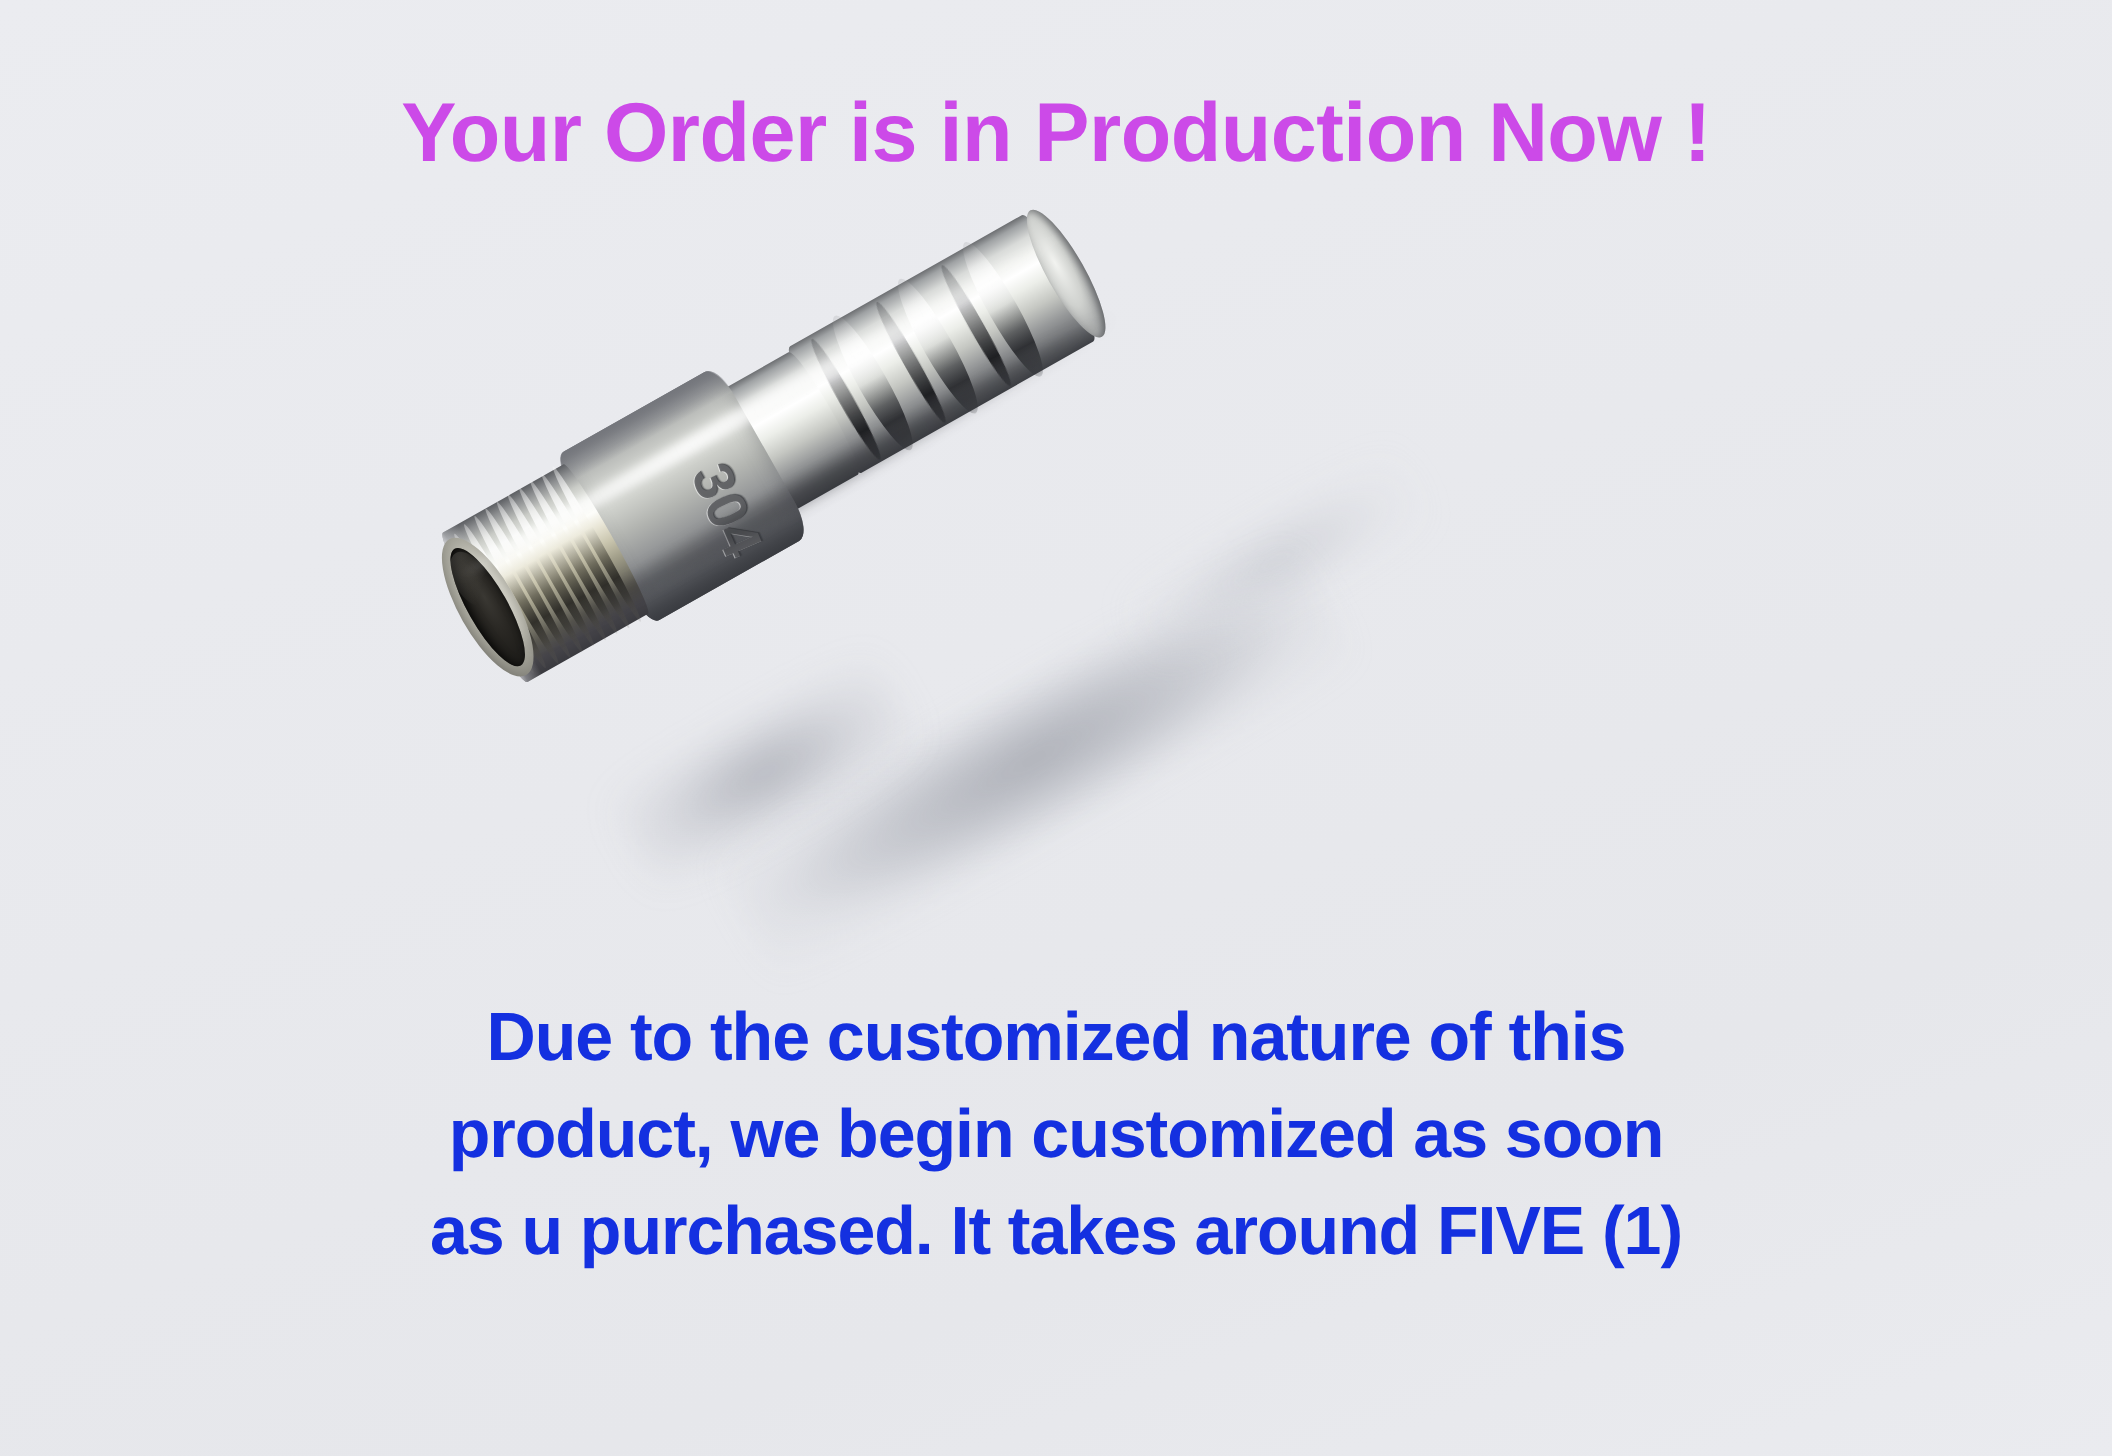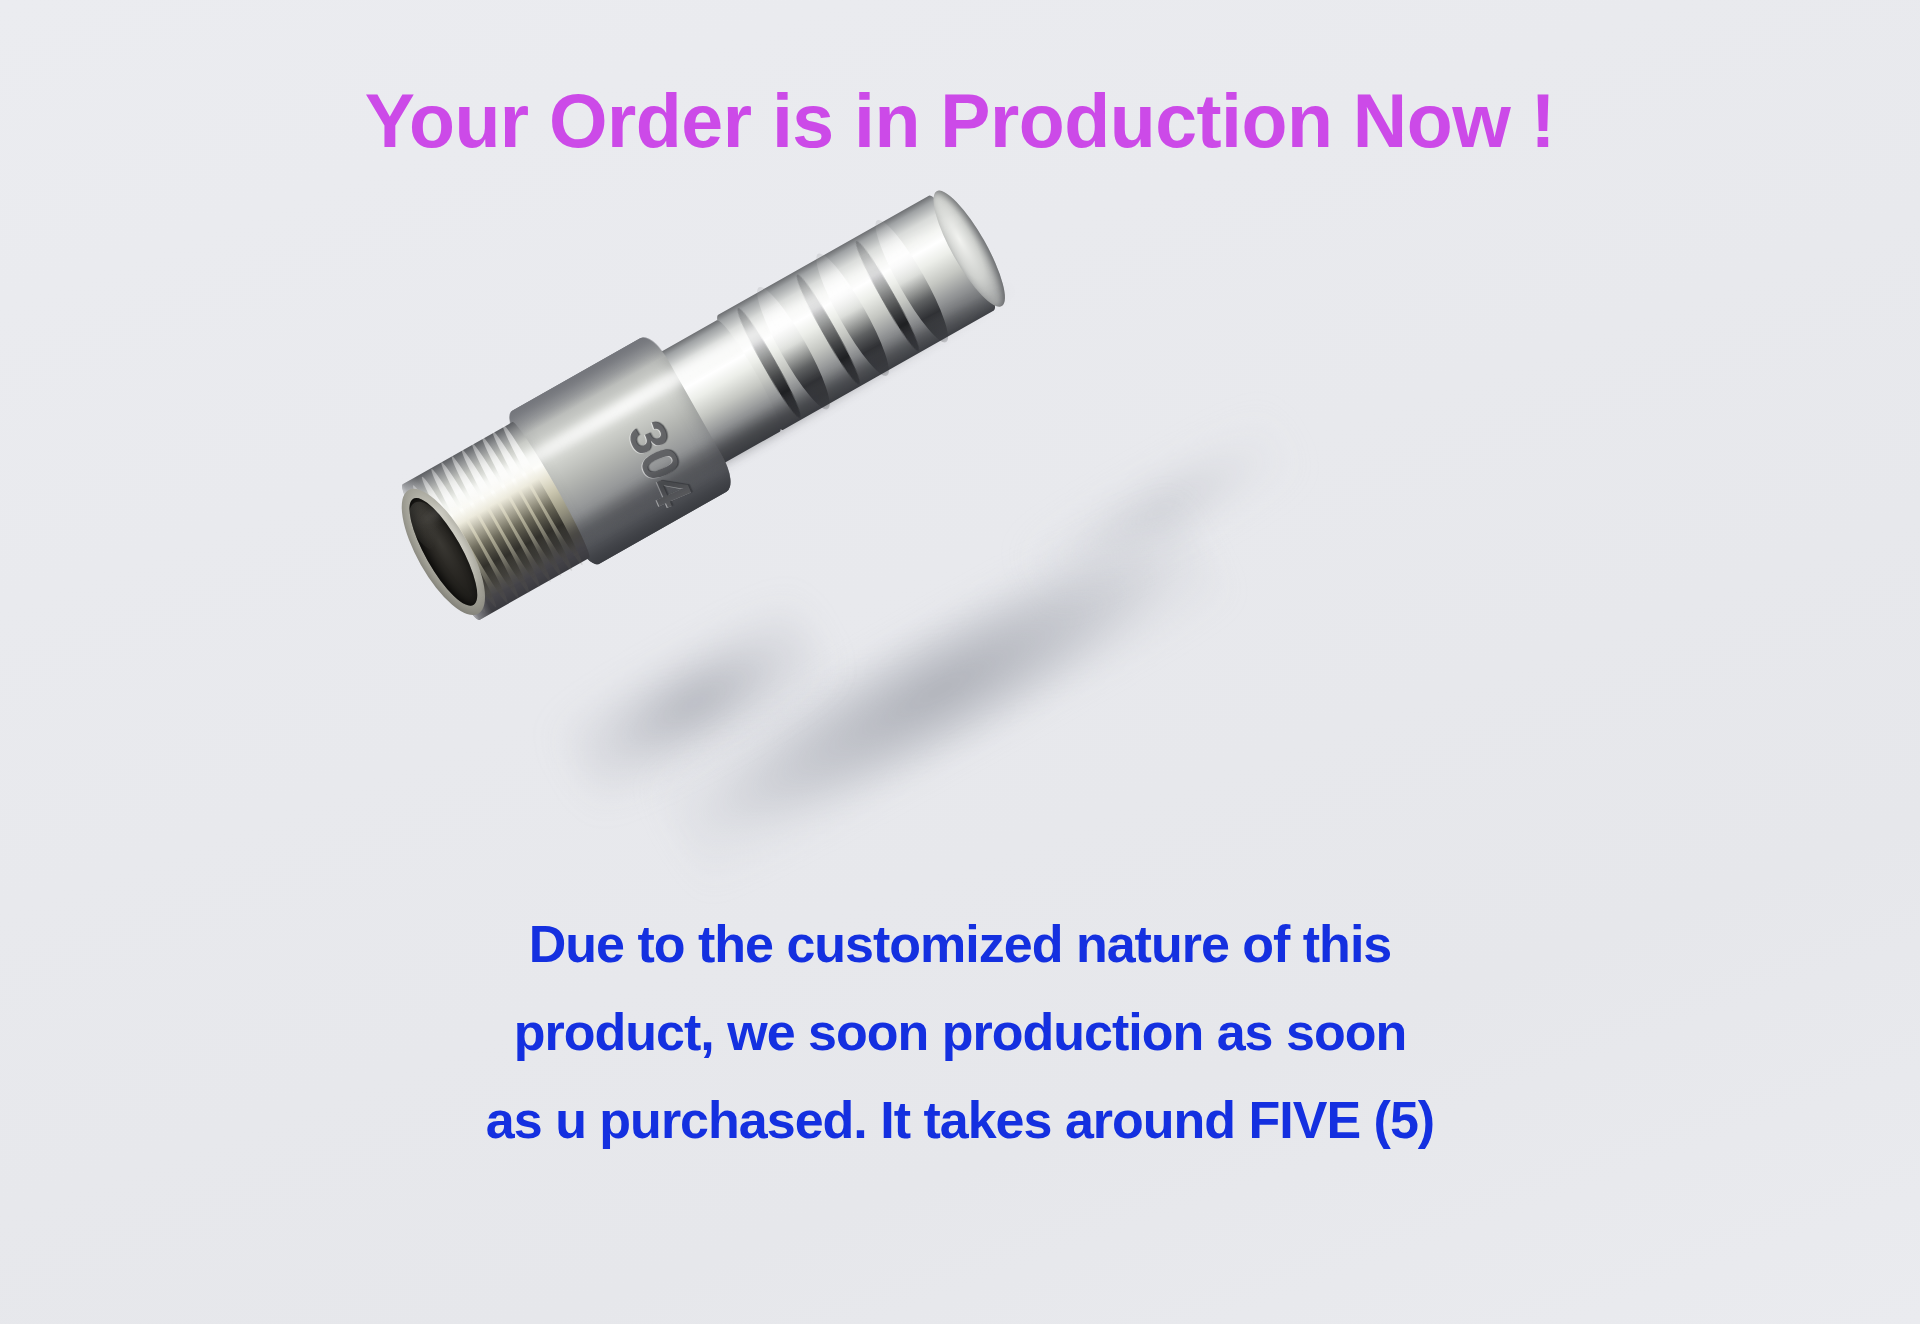--- a/index.html
+++ b/index.html
@@ -40,21 +40,21 @@
 
   
   .bodycopy {
     position: absolute;
     top: 900px;
     left: 0;
     width: 1920px;
     text-align: center;
     font-family: "Liberation Sans", sans-serif;
     font-weight: bold;
-    font-size: 52px;
+    font-size: 62px;
     line-height: 88px;
     letter-spacing: -1px;
     color: #1430e0;
   }
   .bodycopy .ln {
     display: block;
     white-space: nowrap;
   }
 
   
@@ -398,17 +398,17 @@
       <div class="bore-hole"></div>
       <div class="bore-hilite"></div>
 
       <div class="spec"></div>
       <div class="spec-dark"></div>
     </div>
   </div>
 
   <div class="bodycopy">
     <span class="ln">Due to the customized nature of this</span>
-    <span class="ln">product, we soon production as soon</span>
-    <span class="ln">as u purchased. It takes around FIVE (5)</span>
+    <span class="ln">product, we begin customized as soon</span>
+    <span class="ln">as u purchased. It takes around FIVE (1)</span>
   </div>
 
 </div>
 
 </body></html>

